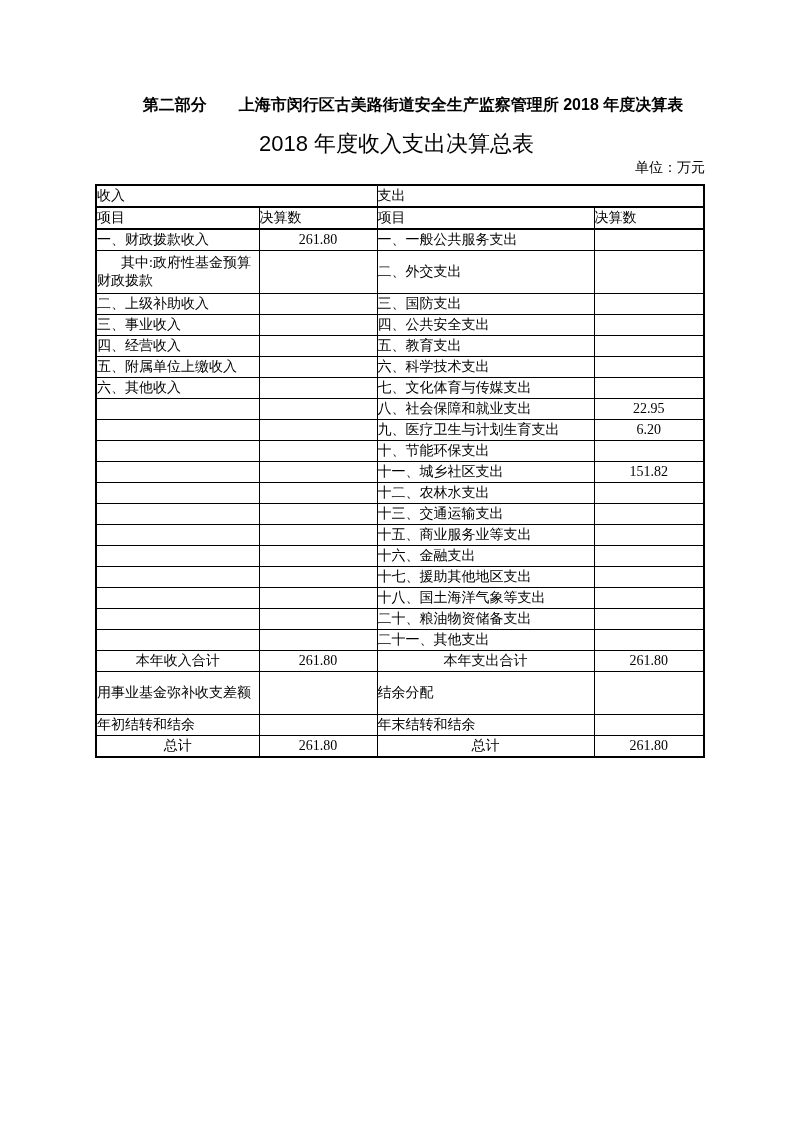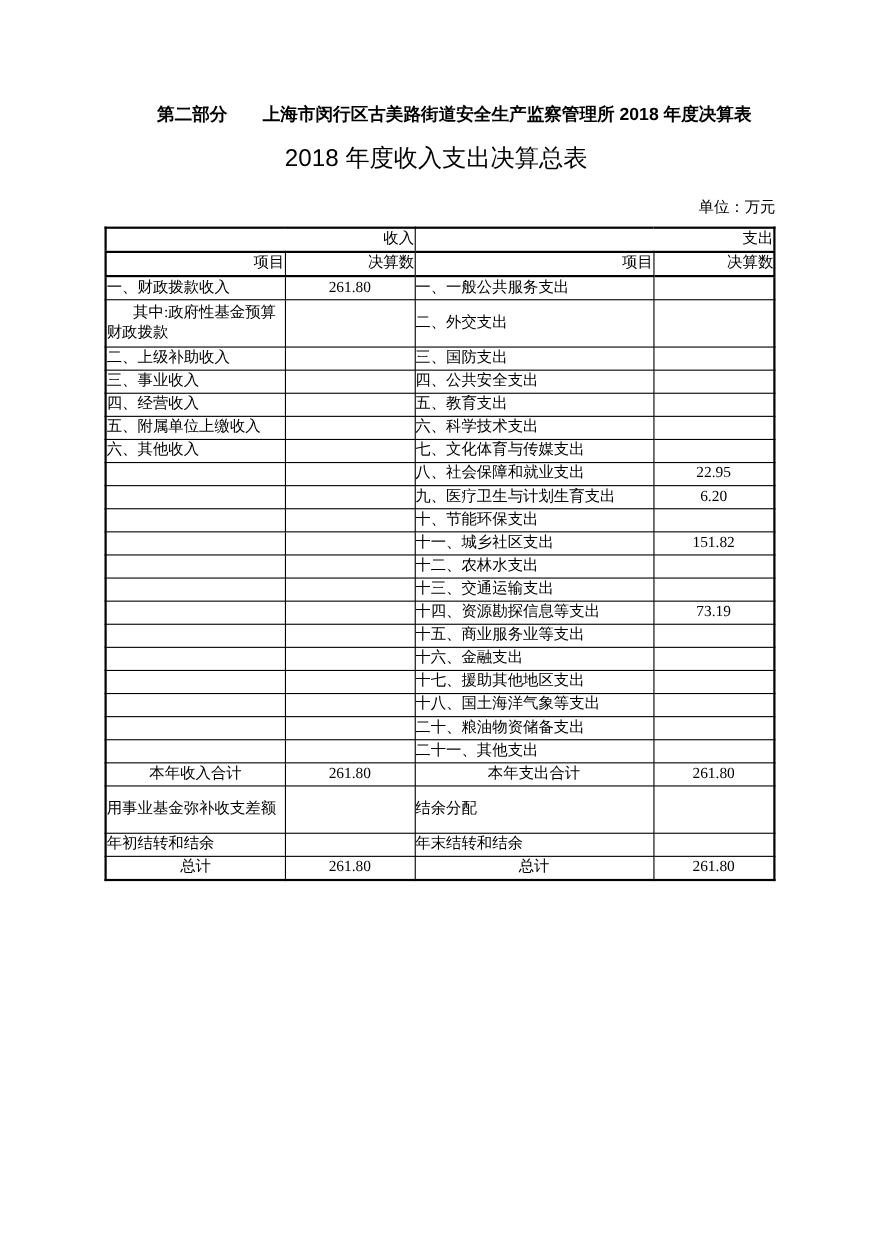--- a/index.html
+++ b/index.html
@@ -24,21 +24,21 @@
   }
   .table-title {
     margin: 16px 0 0 0;
     font-family: "Liberation Sans", "DejaVu Sans", sans-serif;
     font-size: 22px;
     font-weight: normal;
     text-align: center;
     line-height: 1.2;
   }
   .unit-label {
-    margin: 25px 88px 7px 0;
+    margin: 3px 88px 7px 0;
     font-size: 14px;
     text-align: right;
     line-height: 1.2;
   }
   table.budget {
     border-collapse: collapse;
     border: 2px solid #000;
     table-layout: fixed;
     margin-left: 95px;
     width: 608px;
@@ -47,21 +47,21 @@
     border: 1px solid #000;
     font-weight: normal;
     font-size: 14px;
     line-height: 1.3;
     padding: 0;
     vertical-align: middle;
     overflow: hidden;
   }
   table.budget thead th {
     height: 20px;
-    text-align: right;
+    text-align: left;
     border-bottom-width: 2px;
   }
   table.budget tbody td { height: 20px; }
   table.budget tr.tall td { height: 42px; }
   .item-cell { text-align: left; padding: 0 8px 0 4px; }
   .amount-cell { text-align: center; padding: 0 2px; }
   .centered { text-align: center; }
   .first-line-indent { text-indent: 24px; }
   .valign-bottom { vertical-align: bottom; padding-bottom: 2px; }
 </style>
@@ -167,26 +167,20 @@
         </tr>
         <tr>
           <td class="item-cell"></td>
           <td class="amount-cell"></td>
           <td class="item-cell">十三、交通运输支出</td>
           <td class="amount-cell"></td>
         </tr>
         <tr>
           <td class="item-cell"></td>
           <td class="amount-cell"></td>
-          <td class="item-cell">十四、资源勘探信息等支出</td>
-          <td class="amount-cell">73.19</td>
-        </tr>
-        <tr>
-          <td class="item-cell"></td>
-          <td class="amount-cell"></td>
           <td class="item-cell">十五、商业服务业等支出</td>
           <td class="amount-cell"></td>
         </tr>
         <tr>
           <td class="item-cell"></td>
           <td class="amount-cell"></td>
           <td class="item-cell">十六、金融支出</td>
           <td class="amount-cell"></td>
         </tr>
         <tr>

